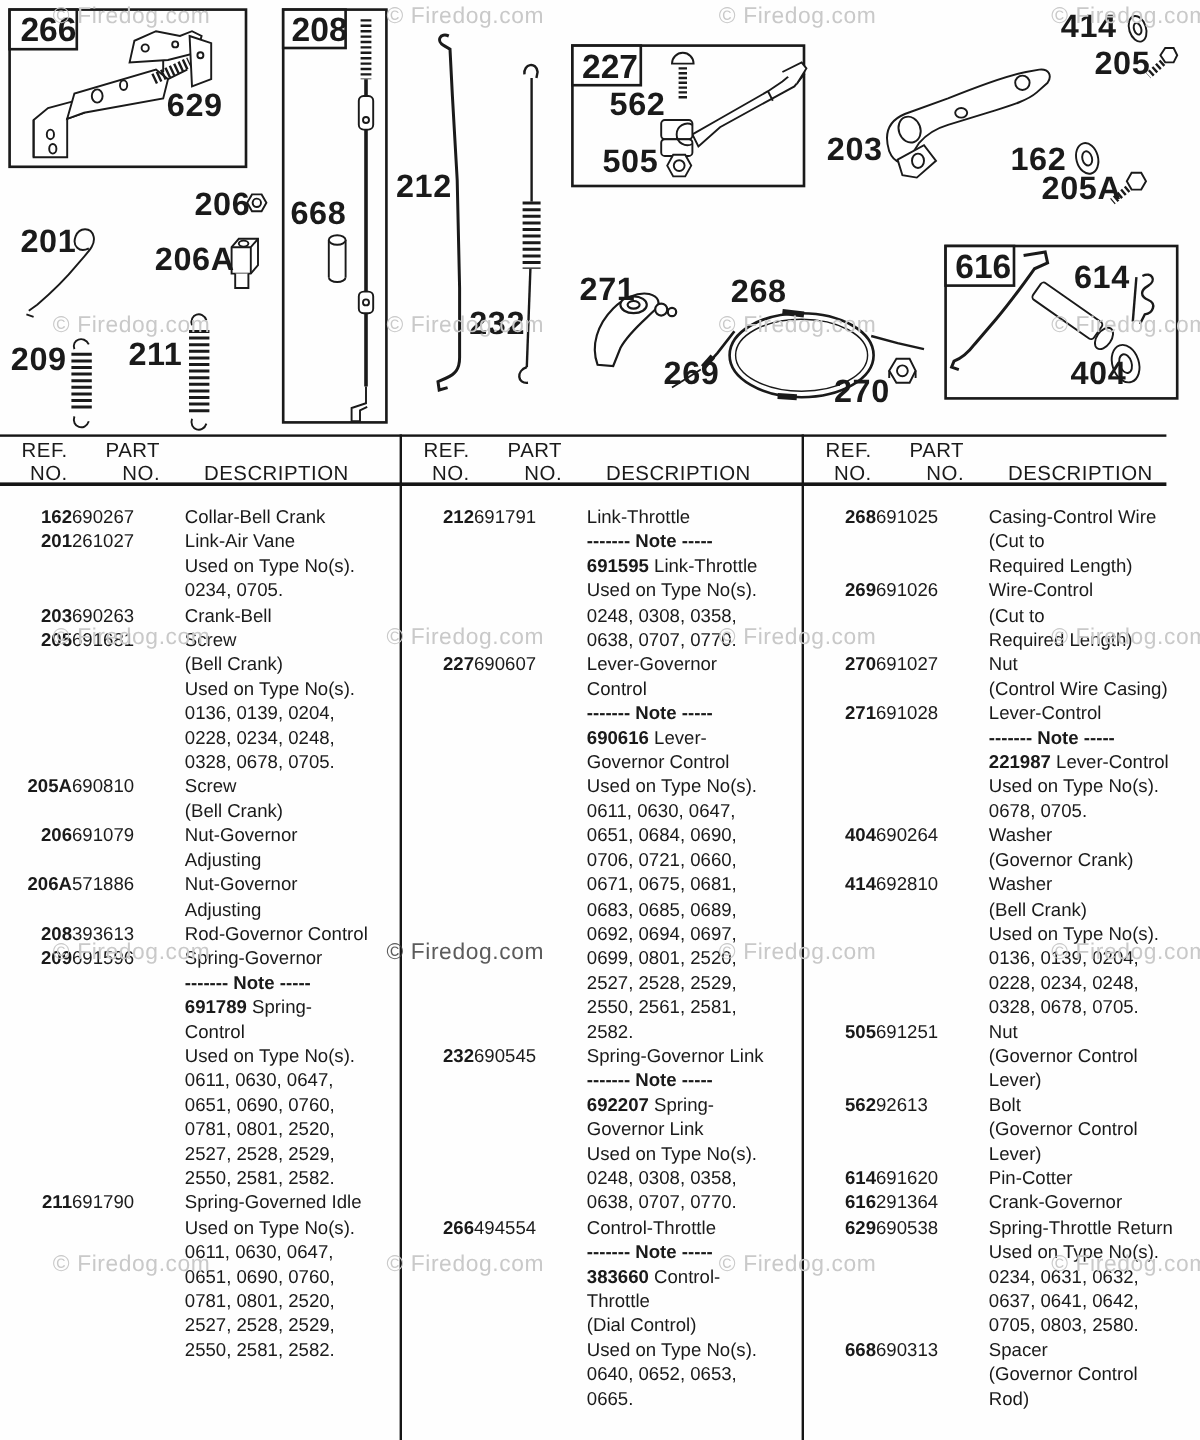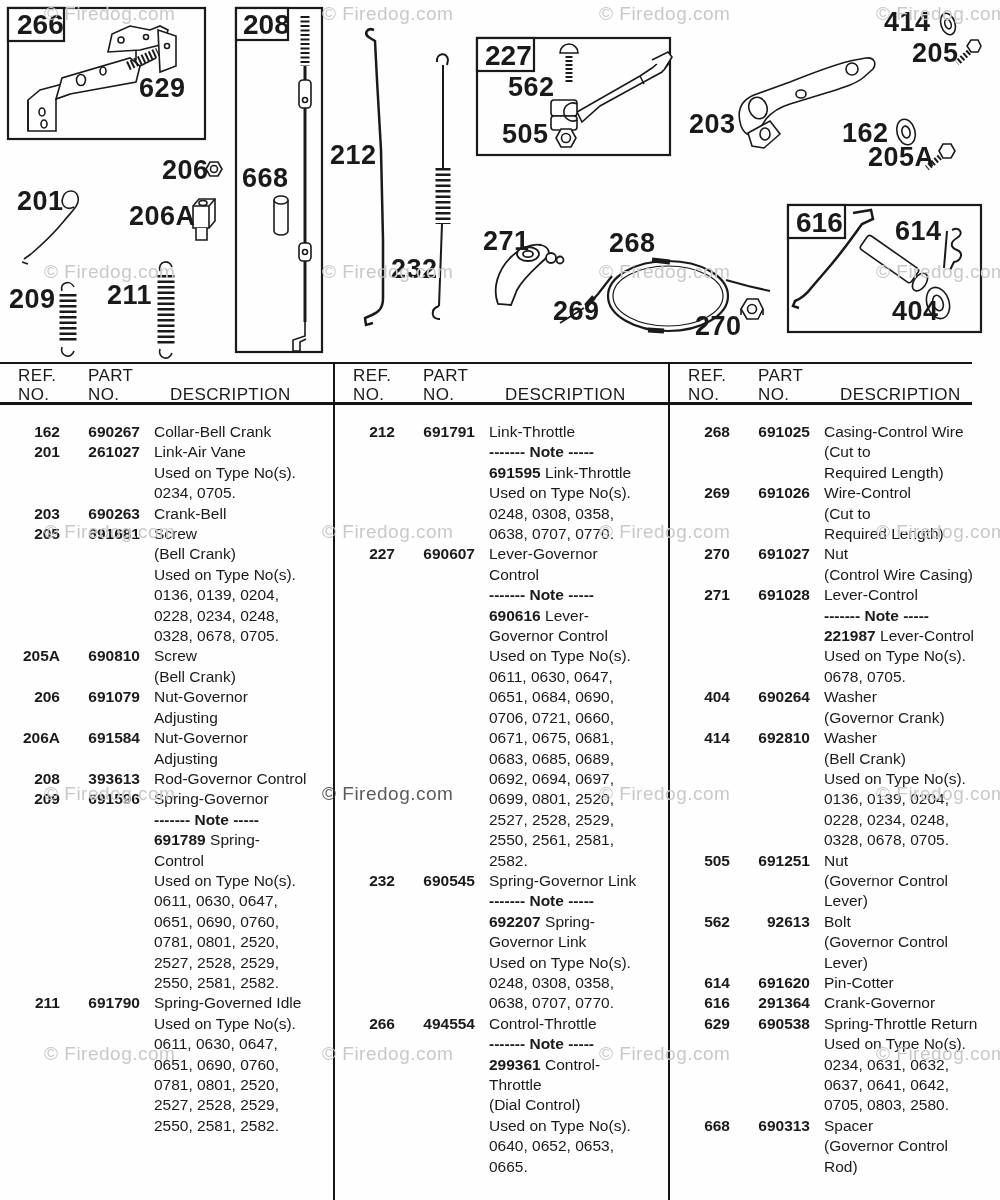--- a/index.html
+++ b/index.html
@@ -12,29 +12,29 @@
            white-space:nowrap;z-index:3;}
   .boxlabel{position:absolute;font-size:28px;font-weight:bold;line-height:1;z-index:3;}
   
   .wm-layer{position:absolute;left:0;top:0;width:1000px;height:1200px;pointer-events:none;z-index:4;}
   .wm{position:absolute;font-size:19px;letter-spacing:0.5px;color:#c9c9c9;white-space:nowrap;margin-left:26px;}
   .wm.dark{color:#3f3f3f;opacity:0.85;}
   
   .parts-table{position:absolute;left:0;top:362px;width:1000px;height:838px;z-index:2;}
   .vline{position:absolute;top:0;bottom:0;width:2px;background:#151515;}
   .thead{position:absolute;left:0;top:0;width:972px;height:43px;
-         border-top:2px solid #151515;border-bottom:3px solid #151515;box-sizing:border-box;}
+         border-top:2px solid #151515;border-bottom:3px solid #151515;box-sizing:border-box;text-align:right;}
   .th-col{position:absolute;top:0;height:43px;font-size:17px;line-height:19px;letter-spacing:0.4px;}
   .th-ref{position:absolute;left:18px;top:2px;}
   .th-part{position:absolute;left:88px;top:2px;}
   .th-desc{position:absolute;left:170px;top:21px;}
   .tbody-col{position:absolute;top:60px;font-size:15.5px;line-height:20.4px;}
   .prow{display:grid;grid-template-columns:60px 86px 1fr;align-items:start;}
   .pref{font-weight:bold;text-align:right;white-space:nowrap;}
-  .ppart{font-weight:bold;text-align:right;padding-right:6px;white-space:nowrap;}
+  .ppart{font-weight:normal;padding-right:6px;white-space:nowrap;}
   .pdesc{padding-left:8px;white-space:nowrap;}
   .pdesc b{font-weight:bold;}
 </style>
 </head>
 <body>
 
 <div class="page">
 
   <div class="diagram">
     <svg width="1000" height="362" viewBox="0 0 1000 362" fill="none" stroke="#1a1a1a" stroke-width="1.6">
@@ -341,21 +341,21 @@
         <div class="prow">
           <div class="pref">206</div>
           <div class="ppart">691079</div>
           <div class="pdesc">
             <div class="line">Nut-Governor</div>
             <div class="line">Adjusting</div>
           </div>
         </div>
         <div class="prow">
           <div class="pref">206A</div>
-          <div class="ppart">691584</div>
+          <div class="ppart">571886</div>
           <div class="pdesc">
             <div class="line">Nut-Governor</div>
             <div class="line">Adjusting</div>
           </div>
         </div>
         <div class="prow">
           <div class="pref">208</div>
           <div class="ppart">393613</div>
           <div class="pdesc">
             <div class="line">Rod-Governor Control</div>
@@ -438,21 +438,21 @@
             <div class="line">0248, 0308, 0358,</div>
             <div class="line">0638, 0707, 0770.</div>
           </div>
         </div>
         <div class="prow">
           <div class="pref">266</div>
           <div class="ppart">494554</div>
           <div class="pdesc">
             <div class="line">Control-Throttle</div>
             <div class="line"><b>------- Note -----</b></div>
-            <div class="line"><b>299361</b> Control-</div>
+            <div class="line"><b>383660</b> Control-</div>
             <div class="line">Throttle</div>
             <div class="line">(Dial Control)</div>
             <div class="line">Used on Type No(s).</div>
             <div class="line">0640, 0652, 0653,</div>
             <div class="line">0665.</div>
           </div>
         </div>
       </div>
     <div class="tbody-col" style="left:670px;width:330px">
         <div class="prow">

